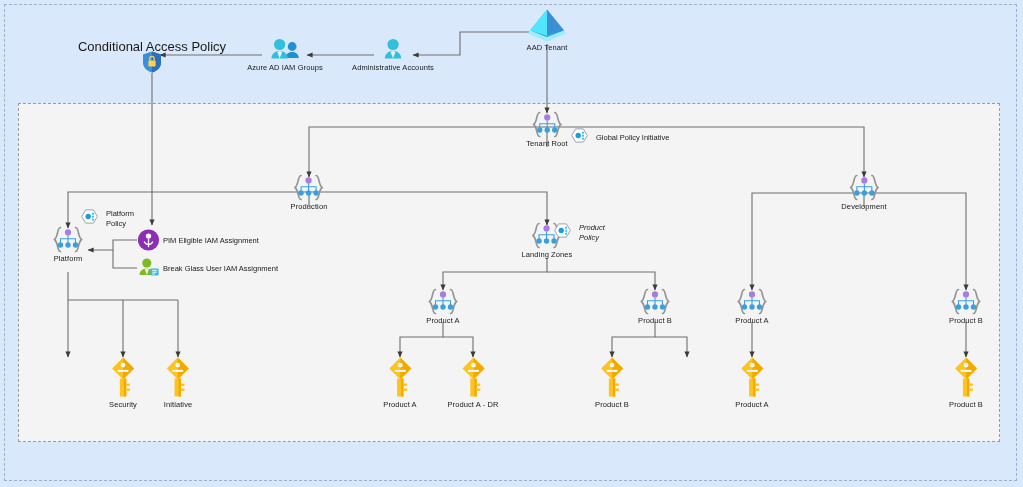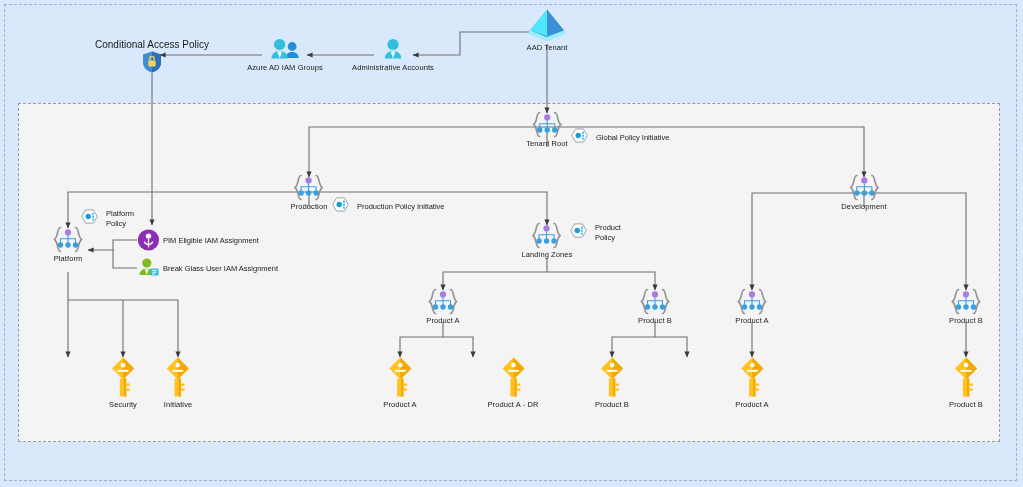--- a/index.html
+++ b/index.html
@@ -68,21 +68,21 @@
     display: flex;
     align-items: center;
     gap: 3px;
     font-size: 7.5px;
     color: #1a1a1a;
     white-space: nowrap;
   }
   .top-label {
     position: absolute;
     transform: translate(-50%, 0);
-    font-size: 10px;
+    font-size: 13px;
     color: #1a1a1a;
     white-space: nowrap;
   }
 </style>
 </head>
 <body>
 
 <div id="canvas">
 
   <div class="outer-dashed"></div>
@@ -207,30 +207,20 @@
       <path d="M24.5 1.5 C28 1.5 26.5 10 30.5 13.5 C26.5 17 28 25.5 24.5 25.5" fill="none" stroke="#949494" stroke-width="1.7" stroke-linecap="round"></path>
       <circle cx="17" cy="6.4" r="3.1" fill="#a87ce0"></circle>
       <path d="M17 9.6 v3.2 M9.5 17 v-4.2 h15 V17 M17 12.8 v4.2" stroke="#3aa0dd" stroke-width="1.1" fill="none"></path>
       <circle cx="9.5" cy="19" r="2.7" fill="#3aa0dd"></circle>
       <circle cx="17" cy="19" r="2.7" fill="#3aa0dd"></circle>
       <circle cx="24.5" cy="19" r="2.7" fill="#3aa0dd"></circle>
     </svg>
     <div class="node-label">Production</div>
   </div>
 
-  <div class="side-label" style="left:331px; top:206px;">
-    <svg class="policy-badge" width="19" height="19" viewBox="0 0 19 19">
-      <path d="M5.6 1.4 h7.8 l3.9 6.6 l-3.9 6.6 h-7.8 l-3.9-6.6 z" fill="#ffffff" stroke="#9aa3b0" stroke-width="1"></path>
-      <circle cx="8.2" cy="8" r="2.7" fill="#1b9ddc"></circle>
-      <rect x="12" y="4.2" width="2" height="2" fill="#3ec6f0"></rect>
-      <rect x="12" y="7.2" width="2" height="2" fill="#3ec6f0"></rect>
-      <rect x="12" y="10.2" width="2" height="2" fill="#3ec6f0"></rect>
-    </svg>
-    <span class="txt">Production Policy Initiative</span>
-  </div>
 
   <div class="node" style="left:864px; top:193px;">
     <svg class="node-icon" width="34" height="27" viewBox="0 0 34 27">
       <path d="M9.5 1.5 C6 1.5 7.5 10 3.5 13.5 C7.5 17 6 25.5 9.5 25.5" fill="none" stroke="#949494" stroke-width="1.7" stroke-linecap="round"></path>
       <path d="M24.5 1.5 C28 1.5 26.5 10 30.5 13.5 C26.5 17 28 25.5 24.5 25.5" fill="none" stroke="#949494" stroke-width="1.7" stroke-linecap="round"></path>
       <circle cx="17" cy="6.4" r="3.1" fill="#a87ce0"></circle>
       <path d="M17 9.6 v3.2 M9.5 17 v-4.2 h15 V17 M17 12.8 v4.2" stroke="#3aa0dd" stroke-width="1.1" fill="none"></path>
       <circle cx="9.5" cy="19" r="2.7" fill="#3aa0dd"></circle>
       <circle cx="17" cy="19" r="2.7" fill="#3aa0dd"></circle>
       <circle cx="24.5" cy="19" r="2.7" fill="#3aa0dd"></circle>
@@ -271,21 +261,21 @@
       <path d="M24.5 1.5 C28 1.5 26.5 10 30.5 13.5 C26.5 17 28 25.5 24.5 25.5" fill="none" stroke="#949494" stroke-width="1.7" stroke-linecap="round"></path>
       <circle cx="17" cy="6.4" r="3.1" fill="#a87ce0"></circle>
       <path d="M17 9.6 v3.2 M9.5 17 v-4.2 h15 V17 M17 12.8 v4.2" stroke="#3aa0dd" stroke-width="1.1" fill="none"></path>
       <circle cx="9.5" cy="19" r="2.7" fill="#3aa0dd"></circle>
       <circle cx="17" cy="19" r="2.7" fill="#3aa0dd"></circle>
       <circle cx="24.5" cy="19" r="2.7" fill="#3aa0dd"></circle>
     </svg>
     <div class="node-label">Landing Zones</div>
   </div>
 
-  <div class="side-label" style="left:569px; top:232px;">
+  <div class="side-label" style="left:553px; top:232px;font-style:italic;">
     <svg class="policy-badge" width="19" height="19" viewBox="0 0 19 19">
       <path d="M5.6 1.4 h7.8 l3.9 6.6 l-3.9 6.6 h-7.8 l-3.9-6.6 z" fill="#ffffff" stroke="#9aa3b0" stroke-width="1"></path>
       <circle cx="8.2" cy="8" r="2.7" fill="#1b9ddc"></circle>
       <rect x="12" y="4.2" width="2" height="2" fill="#3ec6f0"></rect>
       <rect x="12" y="7.2" width="2" height="2" fill="#3ec6f0"></rect>
       <rect x="12" y="10.2" width="2" height="2" fill="#3ec6f0"></rect>
     </svg>
     <span style="display:inline-block; line-height:9.5px;">
       <span class="txt" style="display:block;">Product</span>
       <span class="txt" style="display:block;">Policy</span>
@@ -400,21 +390,21 @@
       <circle cx="13" cy="8.6" r="2.4" fill="#ffffff"></circle>
       <rect x="7.6" y="13.4" width="10.8" height="1.9" fill="#ffffff"></rect>
       <rect x="9.8" y="22" width="6.4" height="18" fill="#ffc21e"></rect>
       <rect x="14" y="22" width="2.2" height="18" fill="#f2a900"></rect>
       <rect x="16.2" y="27" width="3.6" height="2.4" fill="#ffc21e"></rect>
       <rect x="16.2" y="32" width="3.6" height="2.4" fill="#ffc21e"></rect>
     </svg>
     <div class="node-label">Product A</div>
   </div>
 
-  <div class="node" style="left:473px; top:383px;margin-left:40px;">
+  <div class="node" style="left:473px; top:383px;">
     <svg class="node-icon" width="26" height="42" viewBox="0 0 26 42">
       <path d="M13 1 L24 12 L13 23 L2 12 Z" fill="#ffc21e"></path>
       <path d="M13 1 L24 12 L13 23 Z" fill="#f2a900"></path>
       <circle cx="13" cy="8.6" r="2.4" fill="#ffffff"></circle>
       <rect x="7.6" y="13.4" width="10.8" height="1.9" fill="#ffffff"></rect>
       <rect x="9.8" y="22" width="6.4" height="18" fill="#ffc21e"></rect>
       <rect x="14" y="22" width="2.2" height="18" fill="#f2a900"></rect>
       <rect x="16.2" y="27" width="3.6" height="2.4" fill="#ffc21e"></rect>
       <rect x="16.2" y="32" width="3.6" height="2.4" fill="#ffc21e"></rect>
     </svg>

